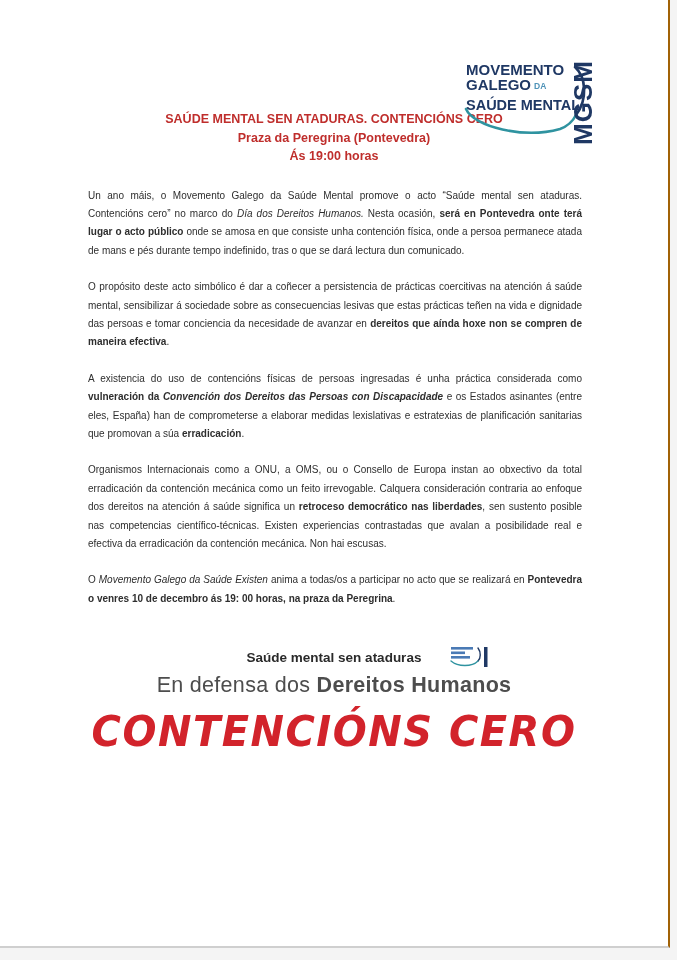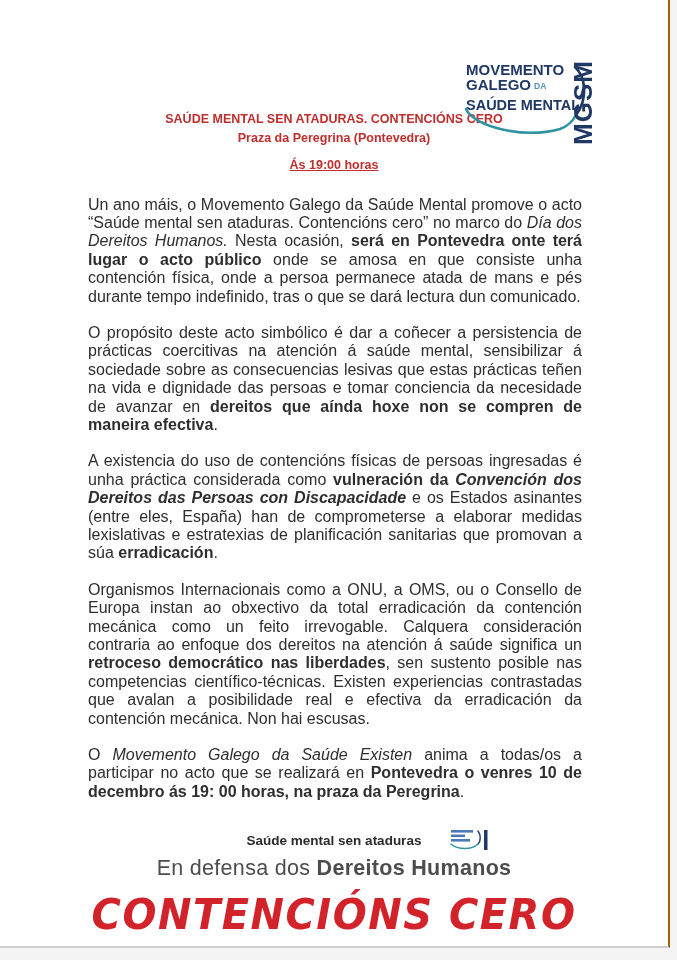--- a/index.html
+++ b/index.html
@@ -23,30 +23,30 @@
     width:158px;height:90px;
   }
   .title-block{
     padding-top:110px;
     text-align:center;
     color:#bf2e2c;
     font-weight:700;
     font-size:12.5px;
     line-height:18.5px;
   }
-  .title-line4{margin-top:9px;text-decoration:underline;}
+  .title-line4{}
   .body-copy{
     margin:21px 86px 12px 88px;
     color:#2e2e2e;
-    font-size:16px;
+    font-size:10px;
     line-height:18.4px;
     text-align:justify;
   }
   .body-copy p{margin:0 0 18px 0;}
-  .banner{ text-align:center; margin-top:30px; position:relative; }
+  .banner{ text-align:center; margin-top:40px; position:relative; }
   .banner-tagline-row{ position:relative; display:block; }
   .banner-tagline{
     font-weight:700; font-size:13.5px; color:#2a2a2a;
   }
   .mini-logo{
     position:absolute; left:448px; top:-4px; width:44px; height:28px;
   }
   .defensa{
     margin-top:7px;
     font-size:21.5px;

